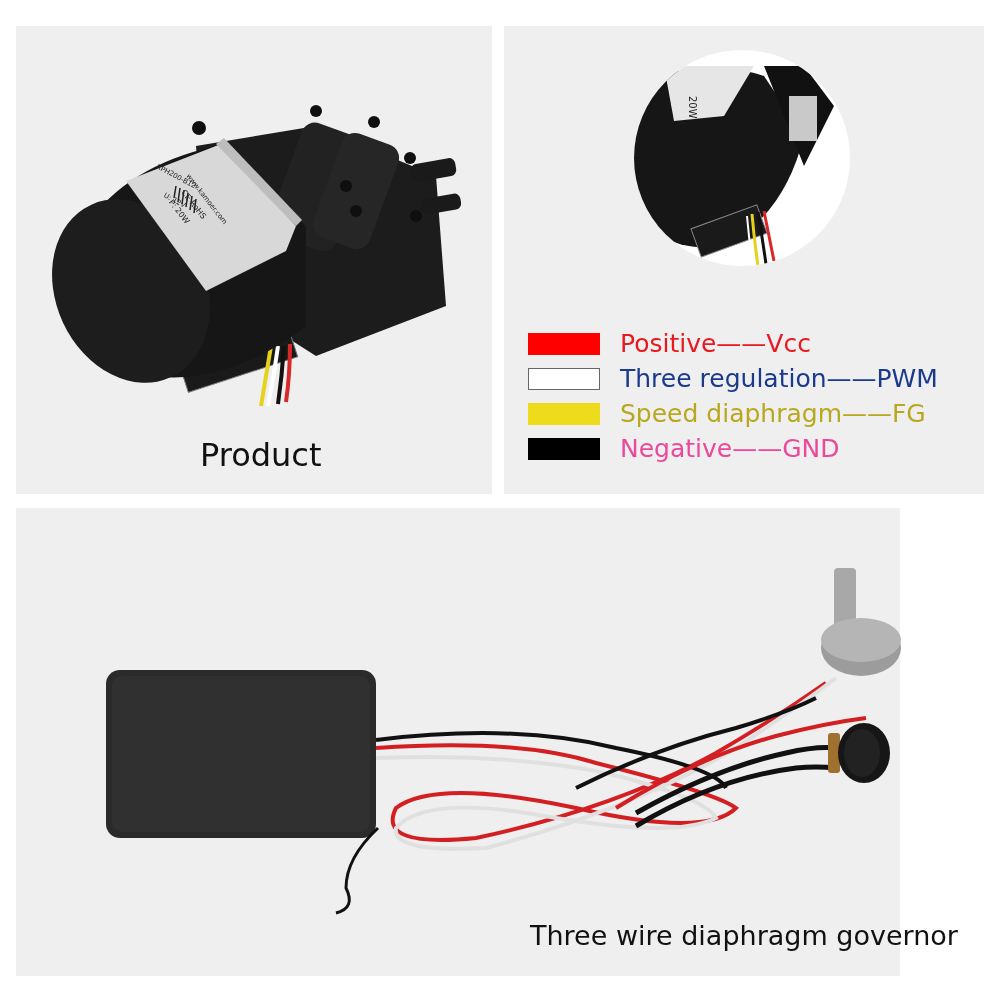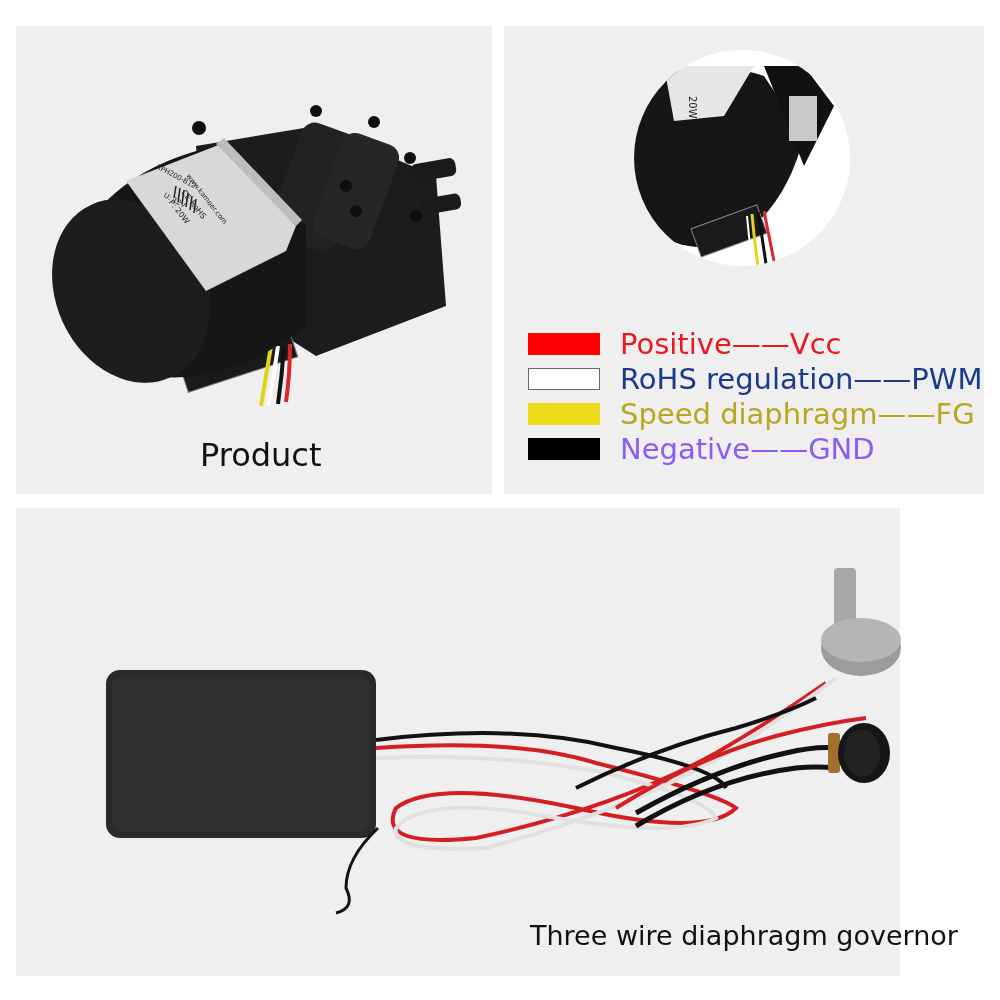--- a/index.html
+++ b/index.html
@@ -7,21 +7,21 @@
          font-family:"DejaVu Sans","Liberation Sans",sans-serif; }
   .panel { position:absolute; background:#efefef; }
   #p1 { left:16px; top:26px; width:476px; height:468px; }
   #p2 { left:504px; top:26px; width:480px; height:468px; }
   #p3 { left:16px; top:508px; width:884px; height:468px; }
   .caption { position:absolute; color:#111; font-size:32px; white-space:nowrap; }
   #cap1 { left:184px; top:436px; }
   .legend { position:absolute; left:528px; top:330px; }
   .legend-row { position:relative; height:35px; }
   .swatch { position:absolute; left:0; width:72px; height:22px; box-sizing:border-box; }
-  .legend-text { position:absolute; left:92px; font-size:29px; white-space:nowrap; line-height:28px; }
+  .legend-text { position:absolute; left:92px; font-size:25px; white-space:nowrap; line-height:28px; }
   svg { position:absolute; }
 </style>
 </head>
 <body>
 
 <div class="panel" id="p1">
   <svg width="476" height="468">
 
     <g transform="translate(0,0)">
       <polygon points="180,120 300,100 420,150 430,280 300,330 190,260" fill="#1c1c1c"></polygon>
@@ -94,29 +94,29 @@
   </svg>
 </div>
 
 <div class="legend">
   <div class="legend-row">
     <div class="swatch" style="top:3px;background:#ff0000;"></div>
     <div class="legend-text" style="color:#e8191f;">Positive——Vcc</div>
   </div>
   <div class="legend-row">
     <div class="swatch" style="top:3px;background:#ffffff;border:1px solid #666;"></div>
-    <div class="legend-text" style="color:#1a3a8c;">RoHS regulation——PWM</div>
+    <div class="legend-text" style="color:#1a3a8c;">Three regulation——PWM</div>
   </div>
   <div class="legend-row">
     <div class="swatch" style="top:3px;background:#eedc1c;"></div>
     <div class="legend-text" style="color:#b9a81e;">Speed diaphragm——FG</div>
   </div>
   <div class="legend-row">
     <div class="swatch" style="top:3px;background:#000000;"></div>
-    <div class="legend-text" style="color:#8b5cf6;">Negative——GND</div>
+    <div class="legend-text" style="color:#ec4899;">Negative——GND</div>
   </div>
 </div>
 
 <div class="panel" id="p3">
   <svg width="968" height="468">
 
     <rect x="90" y="162" width="270" height="168" rx="14" fill="#2a2a2a"></rect>
     <rect x="96" y="168" width="258" height="156" rx="10" fill="#303030"></rect>
 
     <path d="M360 240 Q500 230 580 255 Q700 285 720 300 Q690 330 560 300 Q420 270 380 300 Q360 340 460 330 Q600 300 700 245 Q760 210 810 175" stroke="#d41f22" stroke-width="4" fill="none"></path>

